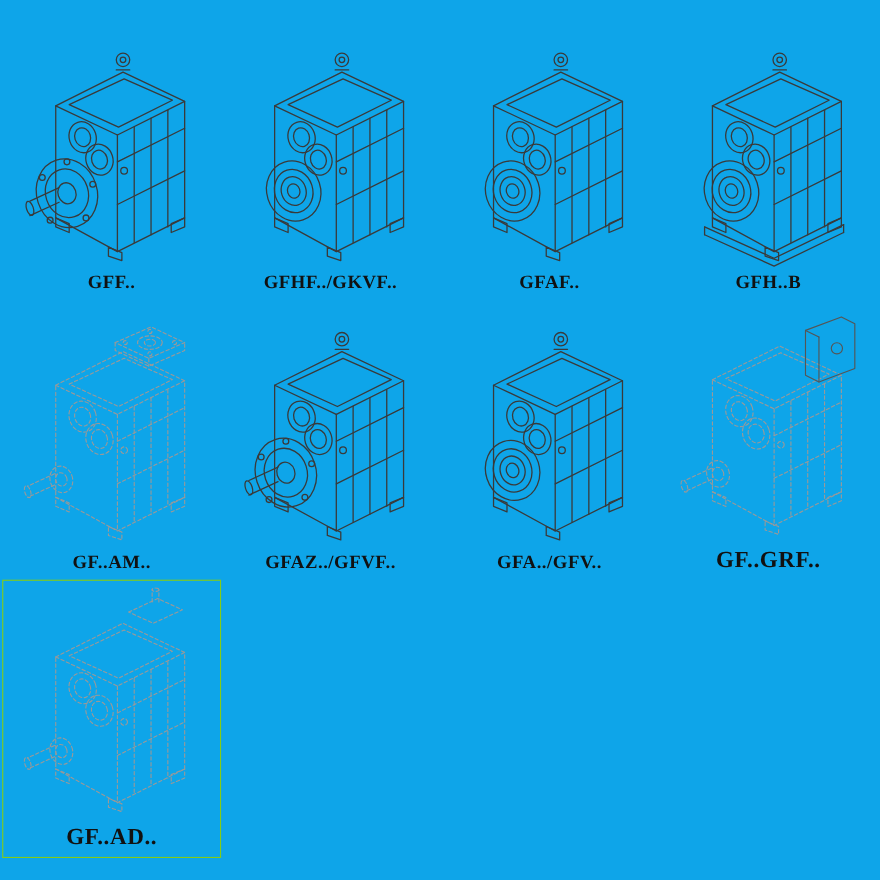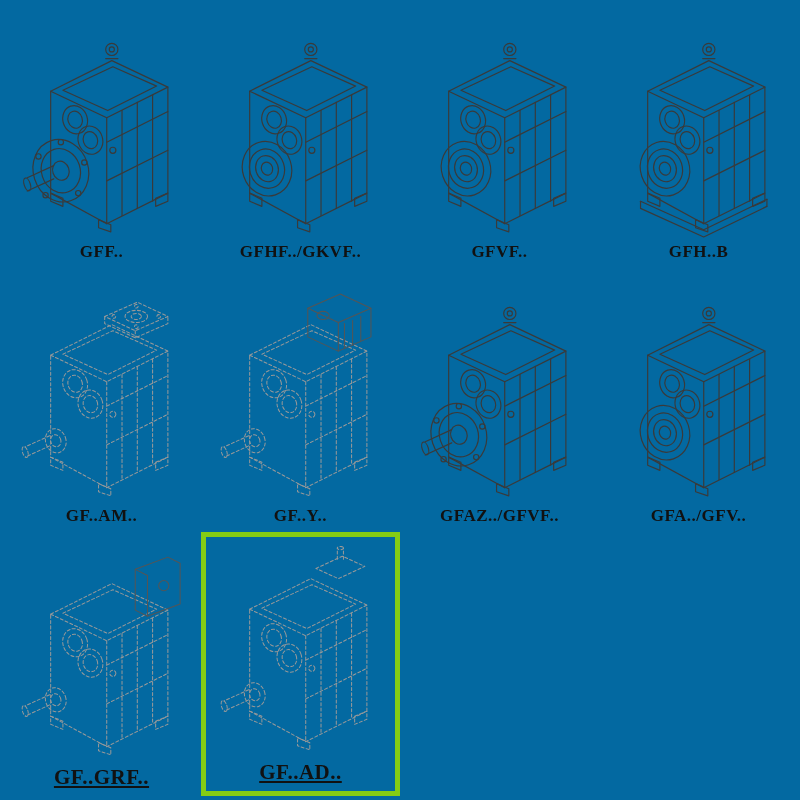--- a/index.html
+++ b/index.html
@@ -5,42 +5,42 @@
   html, body {
     margin: 0;
     padding: 0;
     background: #ffffff;
     font-family: "Liberation Serif", serif;
   }
   .page {
     width: 800px;
     height: 800px;
     box-sizing: border-box;
-    padding: 4px 2px;
-    background: #0369a1;
+    padding: 20px 2px;
+    background: #0ea5e9;
     overflow: hidden;
   }
   .catalog-grid {
     display: grid;
     grid-template-columns: repeat(4, 1fr);
     grid-template-rows: repeat(3, 1fr);
     width: 100%;
     height: 100%;
   }
   figure.cell {
     margin: 0;
     padding: 2px 2px 0 2px;
     display: flex;
     flex-direction: column;
     align-items: center;
     justify-content: flex-end;
     box-sizing: border-box;
   }
   figure.cell.boxed {
-    border: 5px solid #84cc16;
+    border: 1px solid #84cc16;
   }
   svg.drawing {
     height: 212px;
     width: auto;
     max-width: 100%;
     fill: none;
     stroke: #3a3a3a;
     stroke-width: 1.15;
     stroke-linejoin: round;
     stroke-linecap: round;
@@ -54,21 +54,20 @@
     font-weight: 700;
     font-size: 17px;
     letter-spacing: 0.5px;
     color: #111111;
     text-align: center;
     padding: 2px 0 6px 0;
     white-space: nowrap;
   }
   figcaption.caption.big {
     font-size: 21px;
-    text-decoration: underline;
   }
   .defs-holder {
     position: absolute;
     width: 0;
     height: 0;
     overflow: hidden;
   }
 </style>
 </head>
 <body>
@@ -198,21 +197,21 @@
       <figcaption class="caption">GFHF../GKVF..</figcaption>
     </figure>
 
     <figure class="cell">
       <svg class="drawing solid" viewBox="0 0 170 208">
         <use href="#gb-body"></use>
           <use href="#gb-eyebolt"></use>
           <use href="#gb-bores"></use>
           <use href="#gb-rings"></use>
       </svg>
-      <figcaption class="caption">GFVF..</figcaption>
+      <figcaption class="caption">GFAF..</figcaption>
     </figure>
 
 
 
     <figure class="cell">
       <svg class="drawing solid" viewBox="0 0 170 208">
         <use href="#gb-body"></use>
           <use href="#gb-eyebolt"></use>
           <use href="#gb-bores"></use>
           <use href="#gb-rings"></use>
@@ -224,29 +223,20 @@
     <figure class="cell">
       <svg class="drawing dashed" viewBox="0 0 170 208">
         <use href="#gb-body"></use>
           <use href="#gb-bores"></use>
           <use href="#gb-smallshaft"></use>
         <use href="#gb-topflange" style="stroke-dasharray:3 2.2"></use>
       </svg>
       <figcaption class="caption">GF..AM..</figcaption>
     </figure>
 
-    <figure class="cell">
-      <svg class="drawing dashed" viewBox="0 0 170 208">
-        <use href="#gb-body"></use>
-          <use href="#gb-bores"></use>
-          <use href="#gb-smallshaft"></use>
-        <use href="#gb-motor" style="stroke-dasharray:none; stroke:#555555"></use>
-      </svg>
-      <figcaption class="caption">GF..Y..</figcaption>
-    </figure>
 
     <figure class="cell">
       <svg class="drawing solid" viewBox="0 0 170 208">
         <use href="#gb-body"></use>
           <use href="#gb-eyebolt"></use>
           <use href="#gb-bores"></use>
           <use href="#gb-flange"></use>
           <use href="#gb-shaft"></use>
       </svg>
       <figcaption class="caption">GFAZ../GFVF..</figcaption>

